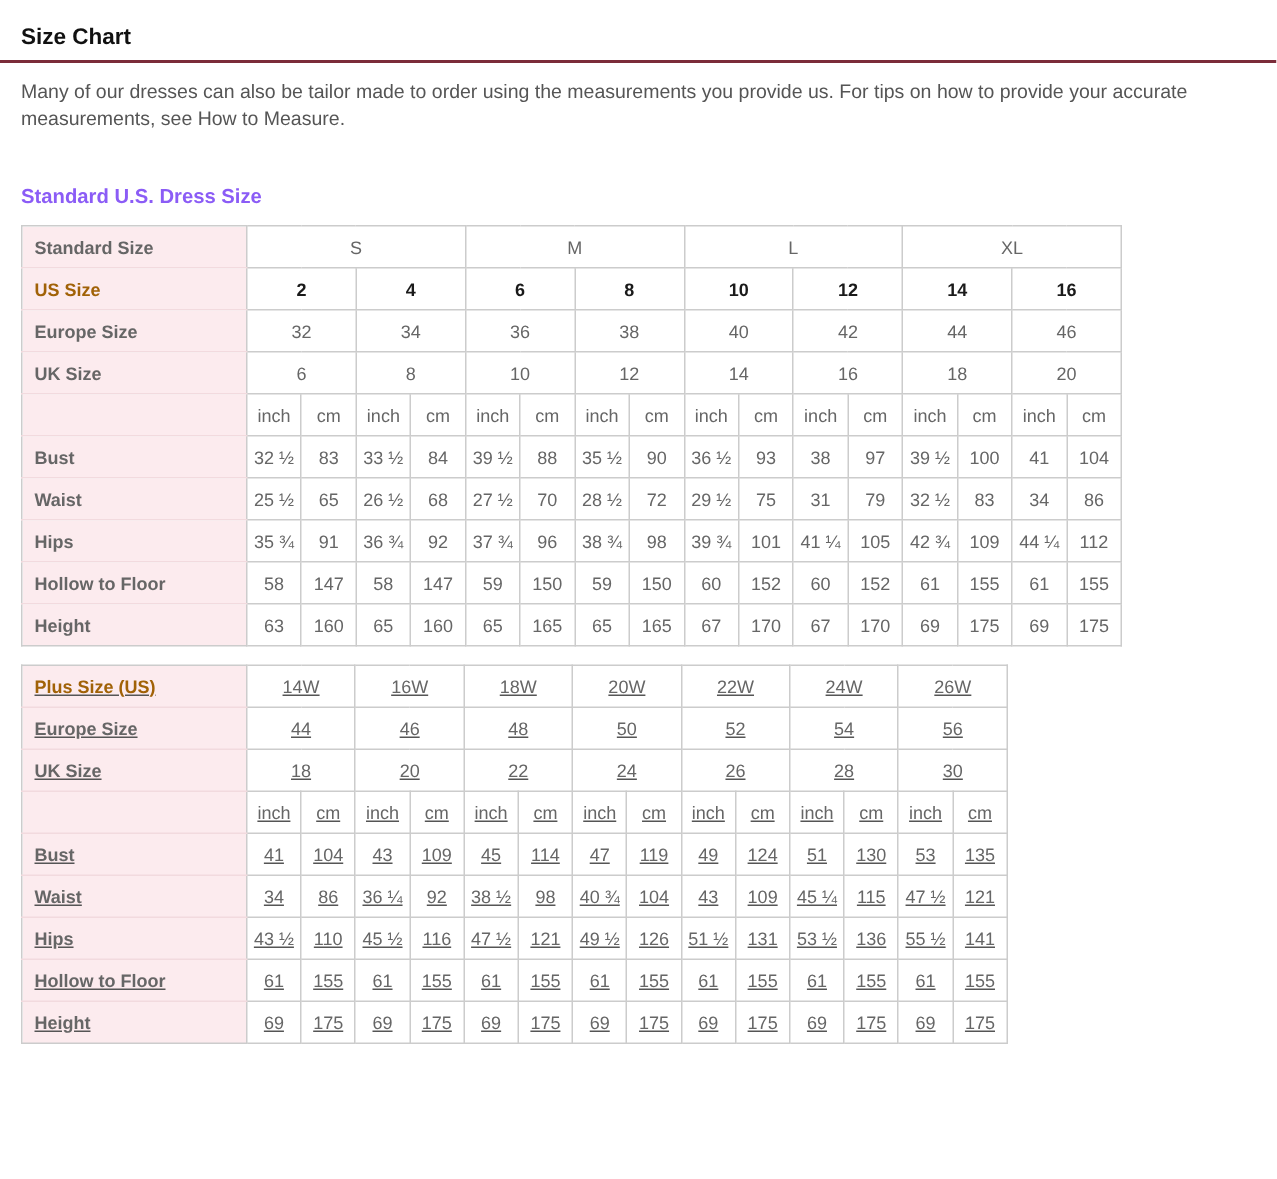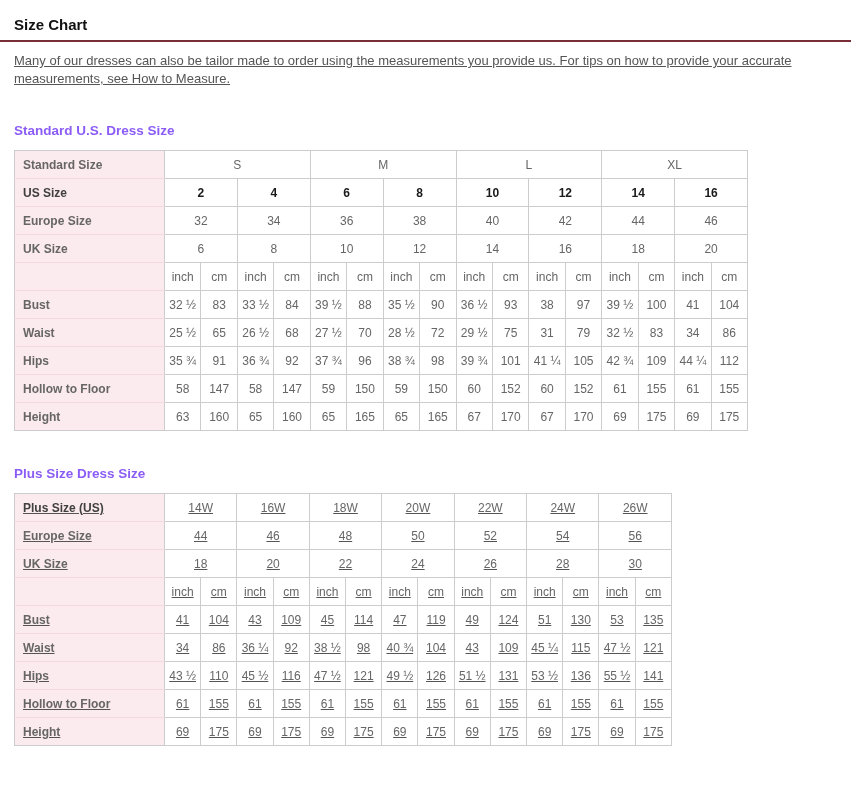--- a/index.html
+++ b/index.html
@@ -22,21 +22,20 @@
     background: #7b2c39;
     margin-top: 7px;
     width: 851px;
   }
   .intro {
     font-size: 13px;
     color: #555;
     line-height: 18px;
     margin: 10px 14px 0 14px;
     max-width: 806px;
-    text-decoration: underline;
   }
   .section-heading {
     font-size: 13.5px;
     font-weight: bold;
     color: #8b5cf6;
     margin: 35px 0 0 14px;
   }
   table {
     border-collapse: collapse;
     table-layout: fixed;
@@ -60,21 +59,21 @@
     background: var(--pink, #fcebee);
     text-align: left;
     padding-left: 8px;
     font-weight: bold;
     color: #666;
     border-top-color: #f2dade;
     border-bottom-color: #f2dade;
   }
   tr:first-child th.lbl { border-top-color: #ccc; }
   tr:last-child th.lbl { border-bottom-color: #ccc; }
-  th.lbl.dark { color: #404040; }
+  th.lbl.dark { color: #a16207; }
   td.bold { font-weight: bold; color: #1a1a1a; }
 </style>
 </head>
 <body>
 
 <div class="page">
 
   <h1 class="page-title">Size Chart</h1>
   <div class="divider" style="background: rgb(123, 44, 57);"></div>
 
@@ -252,21 +251,20 @@
           <td>67</td>
           <td>170</td>
           <td>69</td>
           <td>175</td>
           <td>69</td>
           <td>175</td>
         </tr>
       </tbody>
   </table>
 
-  <h2 class="section-heading">Plus Size Dress Size</h2>
   <table id="plus-table">
     <colgroup>
         <col style="width: 150px;">
         <col>
         <col>
         <col>
         <col>
         <col>
         <col>
         <col>

